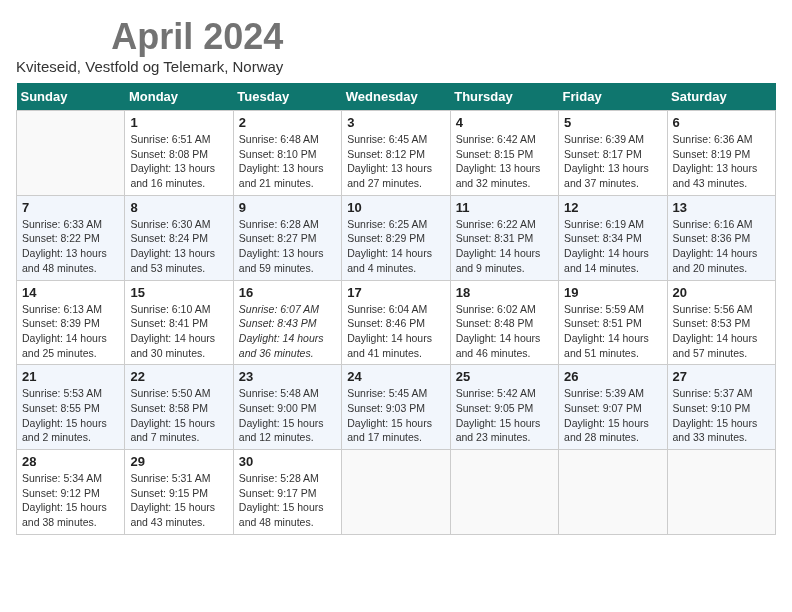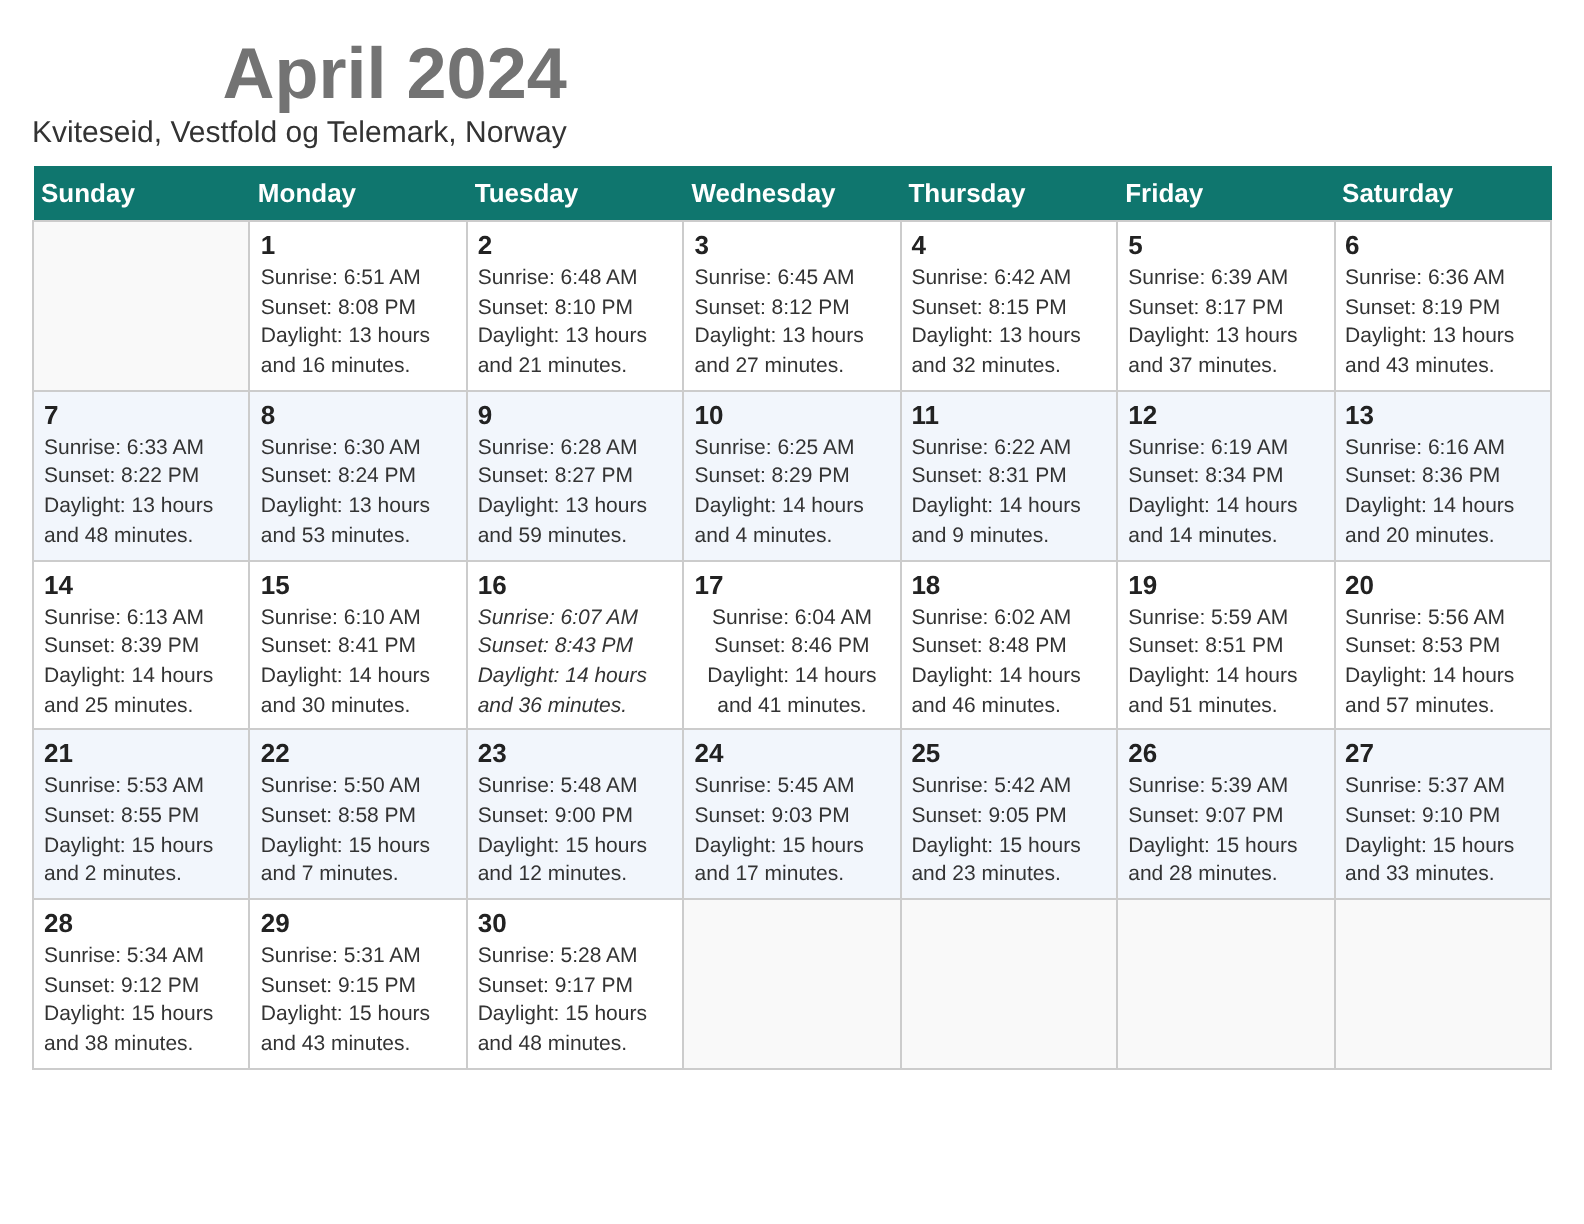--- a/index.html
+++ b/index.html
@@ -227,21 +227,21 @@
         </td>
         <td>
           <span class="day-number">16</span>
           <div class="day-info" style="white-space: pre-line; font-style: italic;">Sunrise: 6:07 AM
 Sunset: 8:43 PM
 Daylight: 14 hours
 and 36 minutes.</div>
         </td>
         <td>
           <span class="day-number">17</span>
-          <div class="day-info" style="white-space: pre-line; text-align: center;">Sunrise: 6:04 AM
+          <div class="day-info" style="white-space: pre-line;">Sunrise: 6:04 AM
 Sunset: 8:46 PM
 Daylight: 14 hours
 and 41 minutes.</div>
         </td>
         <td>
           <span class="day-number">18</span>
           <div class="day-info" style="white-space: pre-line;">Sunrise: 6:02 AM
 Sunset: 8:48 PM
 Daylight: 14 hours
 and 46 minutes.</div>

